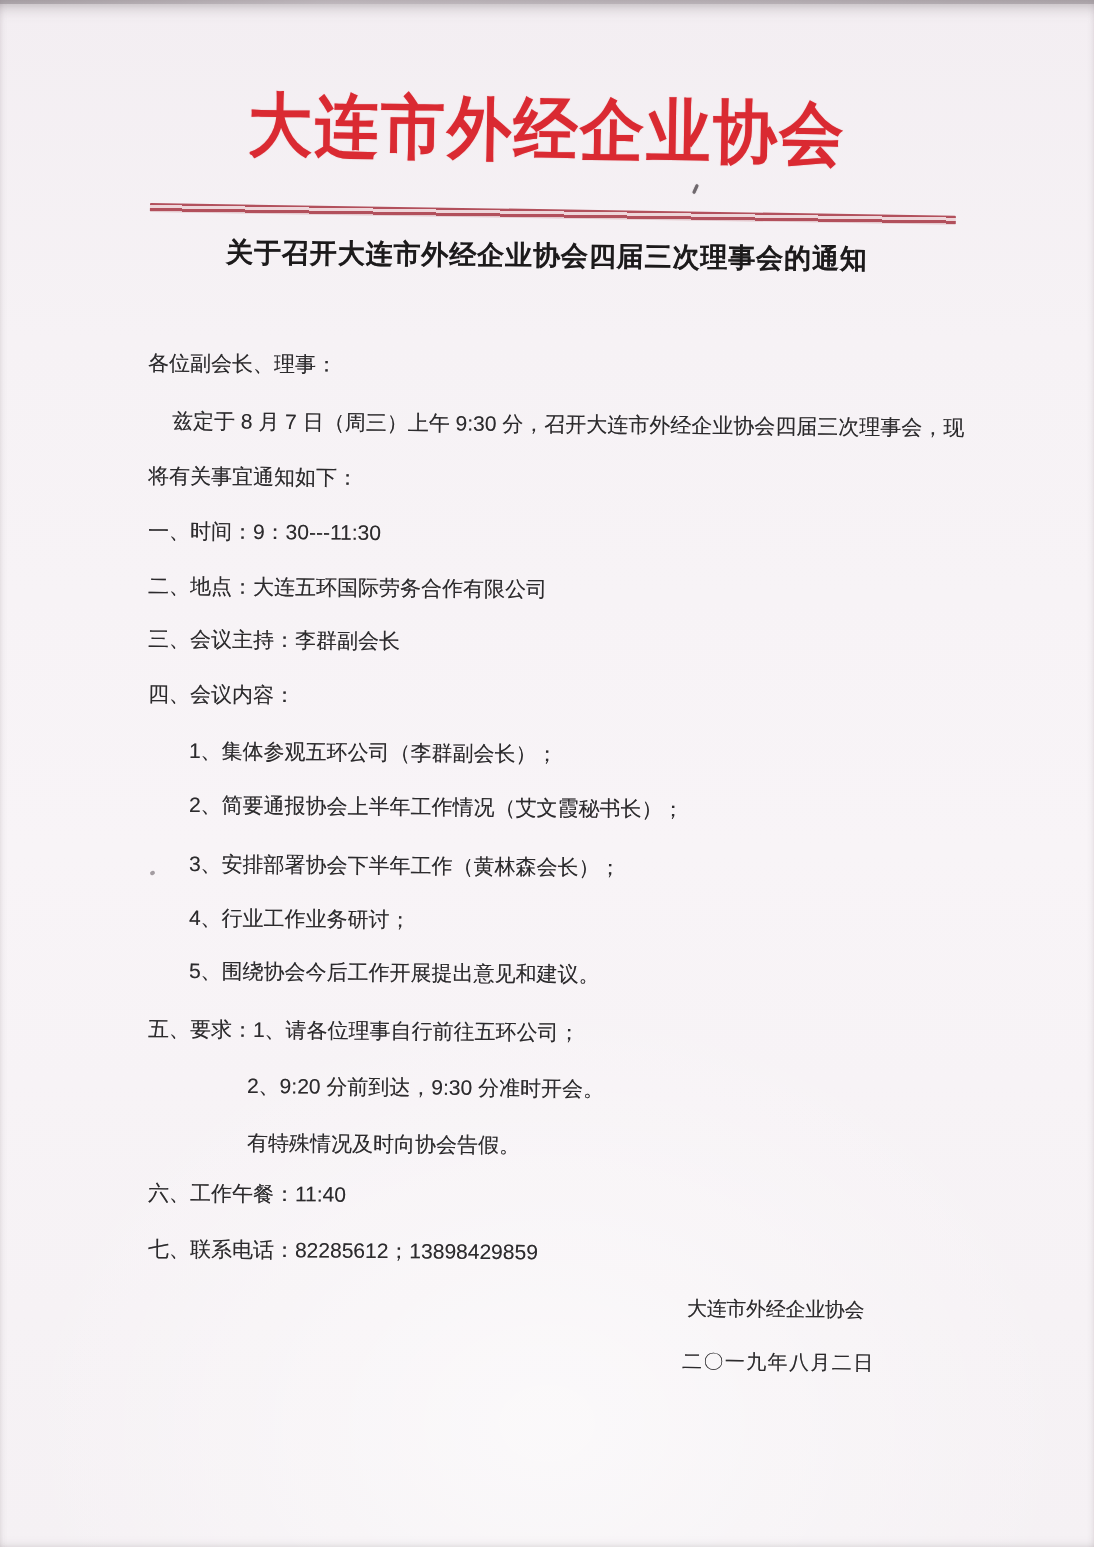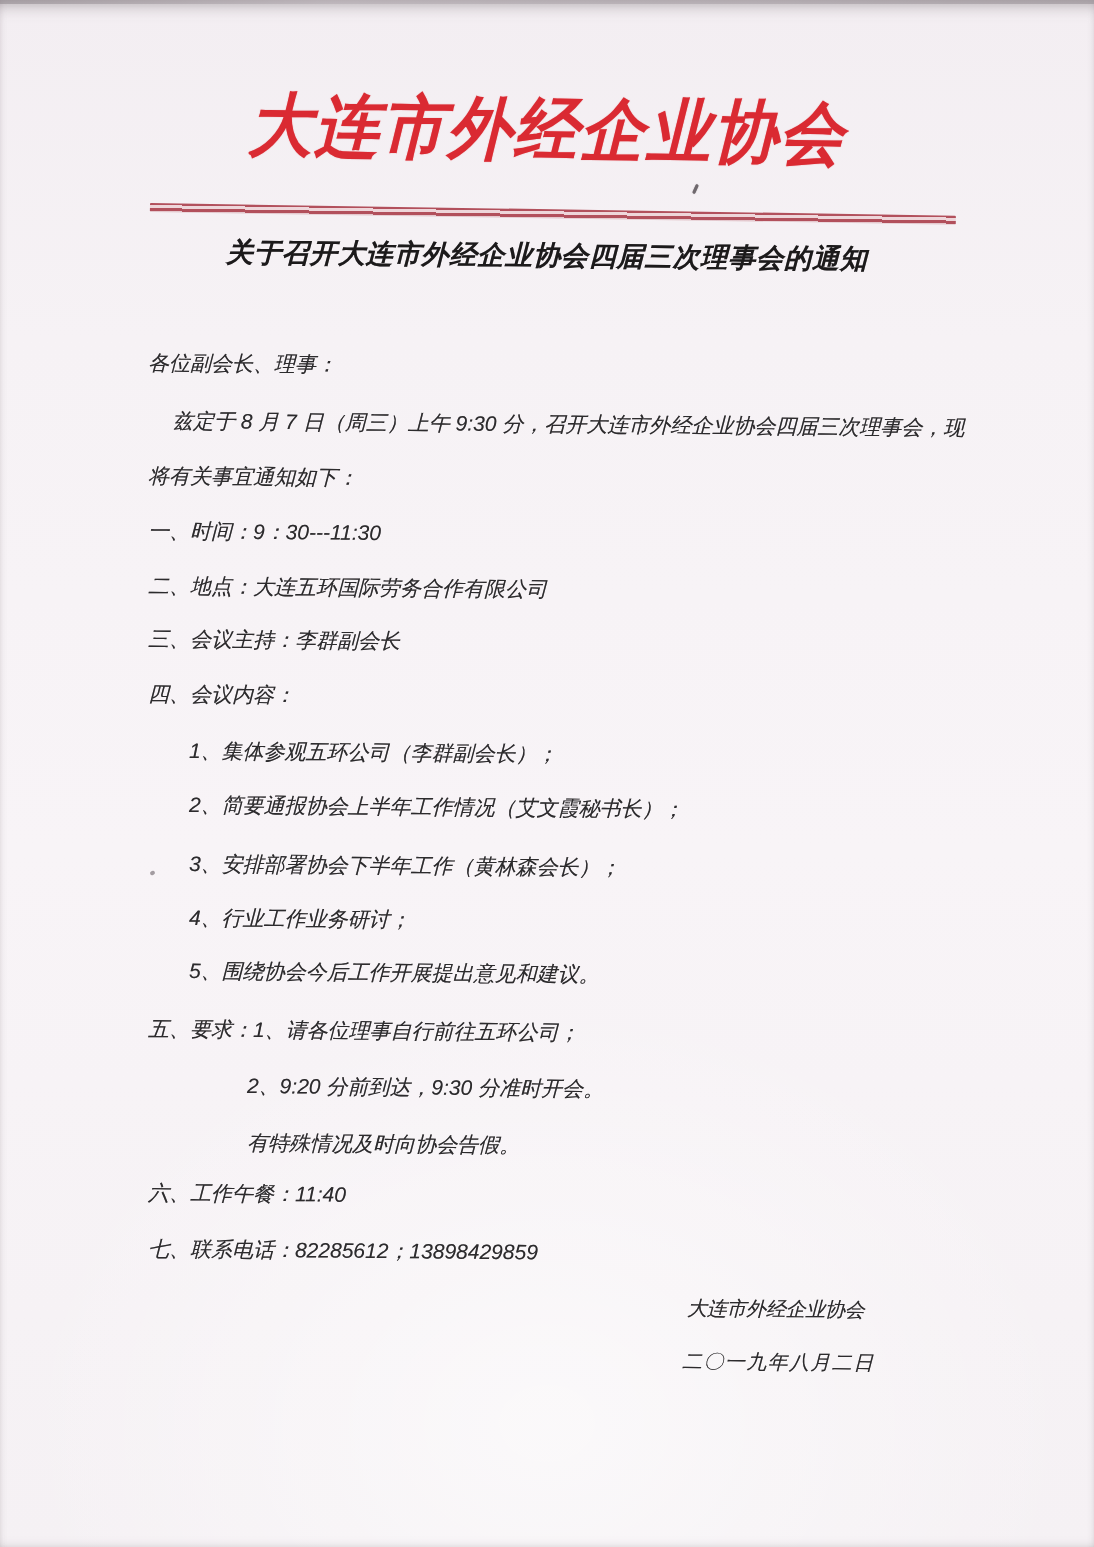--- a/index.html
+++ b/index.html
@@ -18,21 +18,21 @@
     background:
       radial-gradient(70% 40% at 50% 92%, rgba(255,255,255,.55), rgba(255,255,255,0) 70%),
       linear-gradient(180deg,#f3eef2 0%, #f6f2f5 22%, #f8f4f7 55%, #f5f1f4 100%);
     box-shadow:
       inset 0 16px 16px -12px rgba(110,100,106,.55),
       inset 3px 0 8px -6px rgba(120,110,116,.35),
       inset -4px 0 10px -8px rgba(120,110,116,.30),
       inset 0 -7px 12px -9px rgba(130,120,126,.35);
     font-family:"Liberation Sans","DejaVu Sans",sans-serif;
   }
-  .content{position:absolute;inset:0;font-style:italic;}
+  .content{position:absolute;inset:0;}
   .org-title{
     position:absolute;left:0;top:87px;width:1094px;margin:0;
     text-align:center;
     font-family:"Liberation Serif","DejaVu Serif",serif;
     font-weight:700;
     font-size:64px;line-height:1.1;
     letter-spacing:2.4px;
     color:var(--header-red);
     transform:rotate(0.9deg) scaleY(1.08);
     transform-origin:left center;

